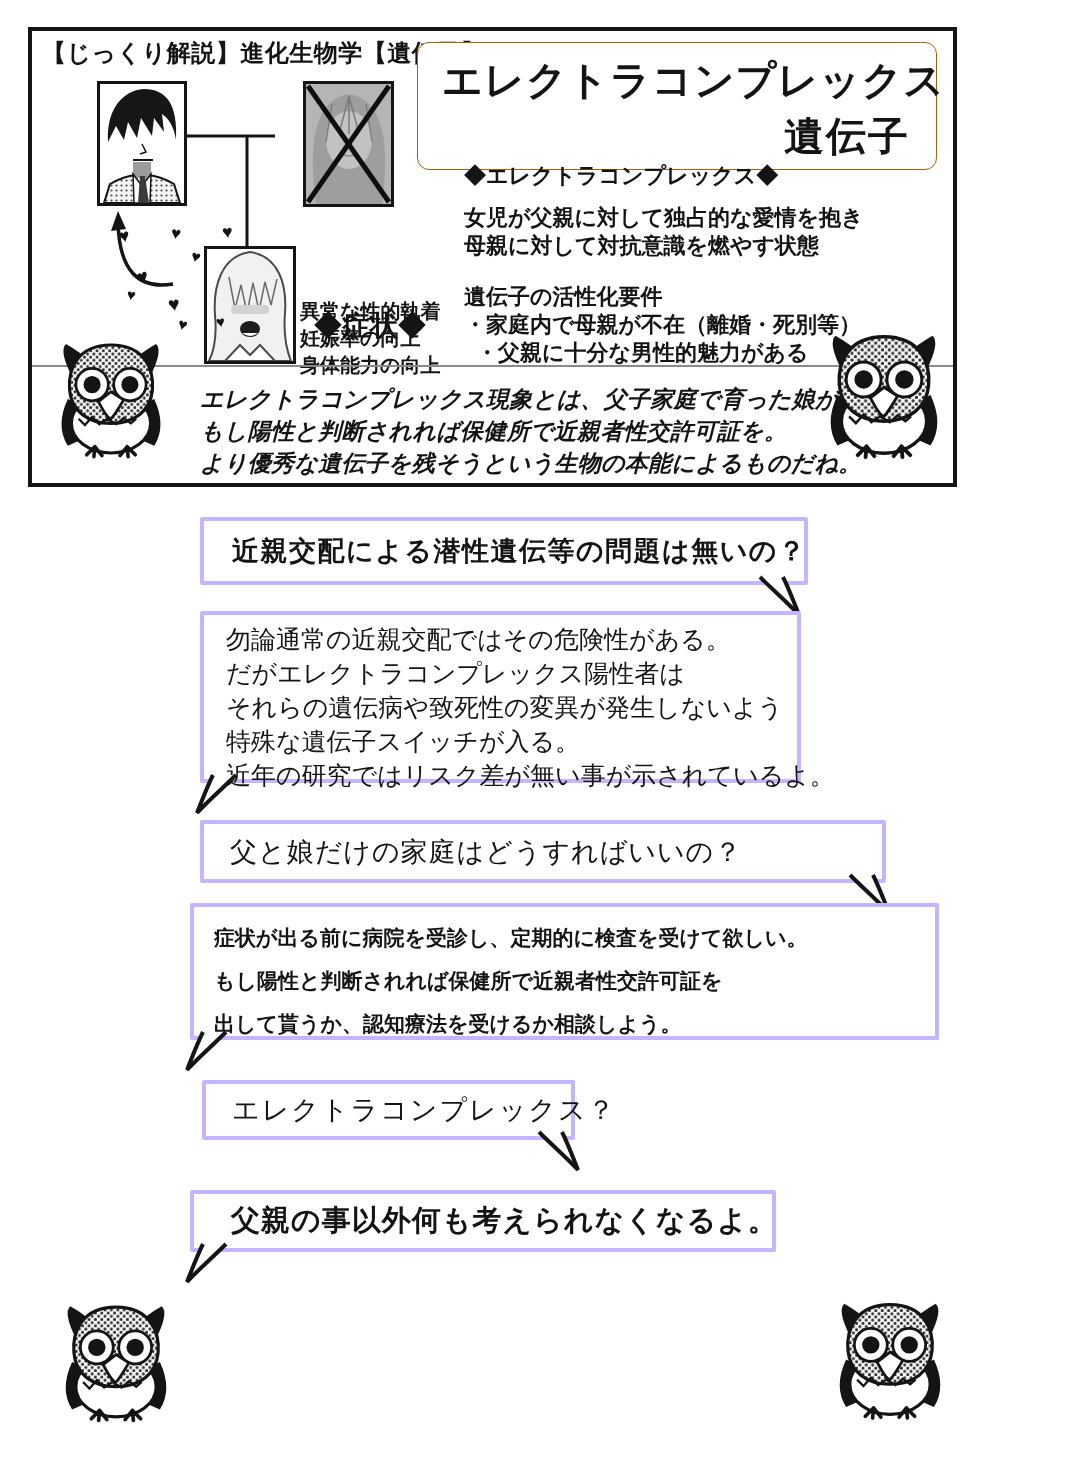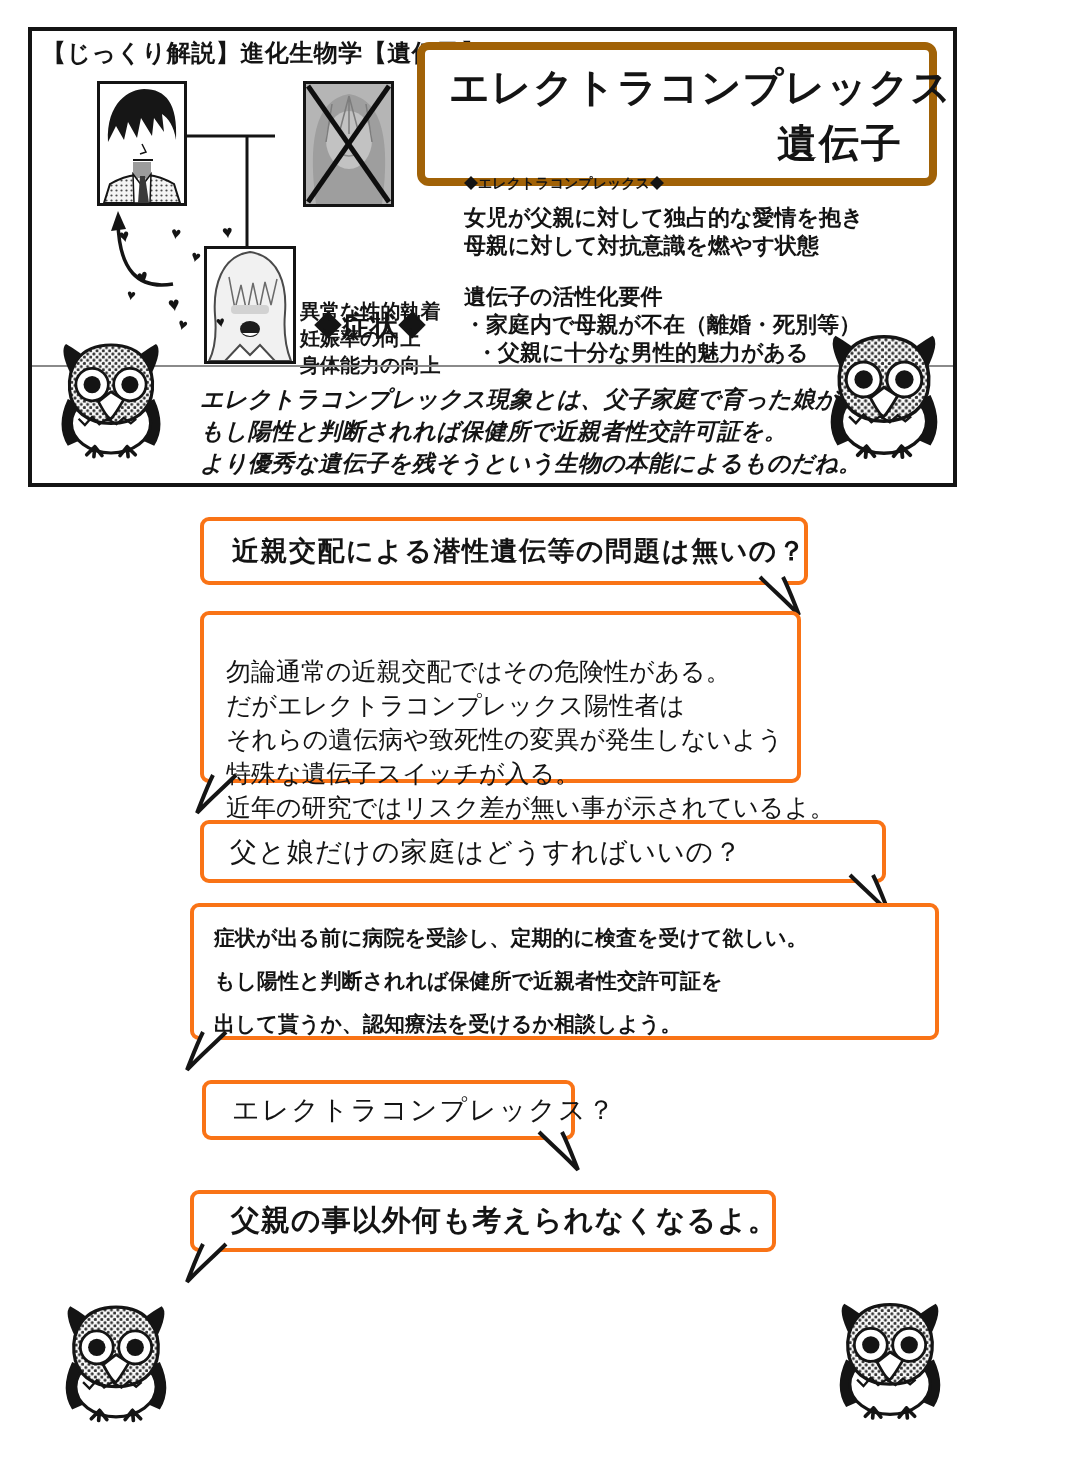--- a/index.html
+++ b/index.html
@@ -4,54 +4,54 @@
 <style>
   html,body{margin:0;padding:0;background:#e9e9e9;}
   .page{position:relative;width:1080px;height:1483px;background:#ffffff;overflow:hidden;
         color:#141414;font-family:"Liberation Sans",sans-serif;margin:0 auto;}
   .abs{position:absolute;}
 
   
   .panel{position:absolute;left:28px;top:27px;width:929px;height:460px;
          border:4px solid #141414;box-sizing:border-box;background:#fff;}
   .panel-header{left:10px;top:6px;font-size:24px;font-weight:bold;letter-spacing:0.5px;white-space:nowrap;}
-  .title-box{left:385px;top:11px;width:520px;height:144px;border:8px solid #a16207;
+  .title-box{left:385px;top:11px;width:520px;height:128px;border:1px solid #a16207;
              border-radius:12px;box-sizing:border-box;background:#fff;}
   .title-l1{left:24px;top:10px;font-size:40px;font-weight:bold;letter-spacing:1px;white-space:nowrap;}
   .title-l2{right:26px;top:66px;font-size:40px;font-weight:bold;letter-spacing:2px;white-space:nowrap;}
 
-  .def-head{left:432px;top:144px;font-size:14px;font-weight:bold;}
+  .def-head{left:432px;top:130px;font-size:22px;font-weight:bold;}
   .def-l{font-size:22px;font-weight:bold;white-space:nowrap;}
   .act-head{left:432px;top:251px;font-size:22px;font-weight:bold;}
   .act-l{font-size:22px;font-weight:bold;white-space:nowrap;}
   .sym-head{left:282px;top:233px;font-size:28px;font-weight:bold;margin-top:43px;}
   .sym-l{font-size:20px;font-weight:bold;white-space:nowrap;}
   .summary-l{left:168px;font-size:23px;font-weight:bold;white-space:nowrap;letter-spacing:0.3px;font-style:italic;}
 
   .divider{left:0px;top:334px;width:921px;height:2px;background:#8a8a8a;}
 
   .portrait{position:absolute;border:3px solid #141414;box-sizing:border-box;background:#fff;overflow:hidden;}
   .father{left:65px;top:50px;width:90px;height:125px;}
   .mother{left:271px;top:50px;width:91px;height:126px;background:#b5b5b5;}
   .daughter{left:172px;top:215px;width:92px;height:118px;}
 
   .heart{position:absolute;color:#141414;line-height:1;}
 
   
-  .bubble{position:absolute;background:#fff;border:4px solid #f97316;border-radius:9px;
+  .bubble{position:absolute;background:#fff;border:4px solid #c4b5fd;border-radius:2px;
           box-sizing:border-box;}
   .bubble .line{white-space:nowrap;}
   .center-v{display:flex;align-items:center;}
   .tail{position:absolute;width:46px;height:46px;}
   .tail.r{right:2px;bottom:-38px;}
   .tail.r2{right:-10px;bottom:-38px;}
   .tail.l{left:-10px;bottom:-38px;}
 
   .q1-text{font-size:27px;font-weight:bold;letter-spacing:1.5px;padding-left:28px;white-space:nowrap;}
-  .a1-text{font-family:"Liberation Serif",serif;font-size:25px;line-height:34px;padding:8px 0 0 22px;margin-top:32px;}
+  .a1-text{font-family:"Liberation Serif",serif;font-size:25px;line-height:34px;padding:8px 0 0 22px;}
   .q2-text{font-family:"Liberation Serif",serif;font-size:27px;letter-spacing:1px;padding-left:26px;white-space:nowrap;}
   .a2-text{font-family:"Liberation Serif",serif;font-weight:bold;font-size:21px;line-height:43px;padding:10px 0 0 20px;}
   .q3-text{font-family:"Liberation Serif",serif;font-size:27px;letter-spacing:2px;padding-left:26px;white-space:nowrap;}
   .a3-text{font-family:"Liberation Serif",serif;font-weight:bold;font-size:29px;letter-spacing:1px;padding-left:24px;white-space:nowrap;margin-left:13px;}
 
   .owl{position:absolute;}
   svg{display:block;}
 </style>
 </head>
 <body>

